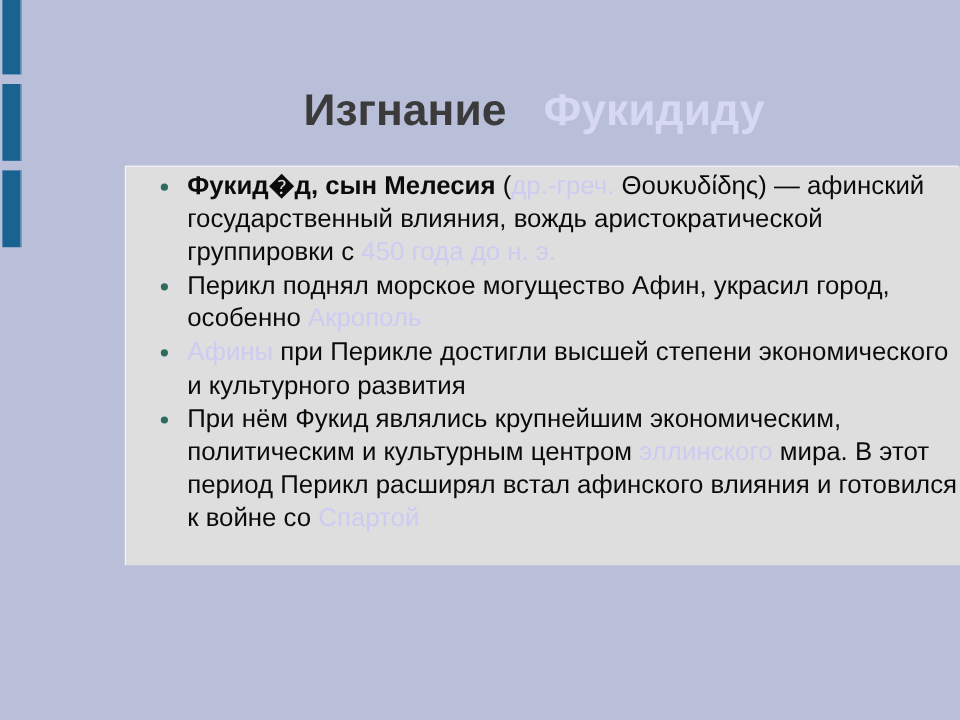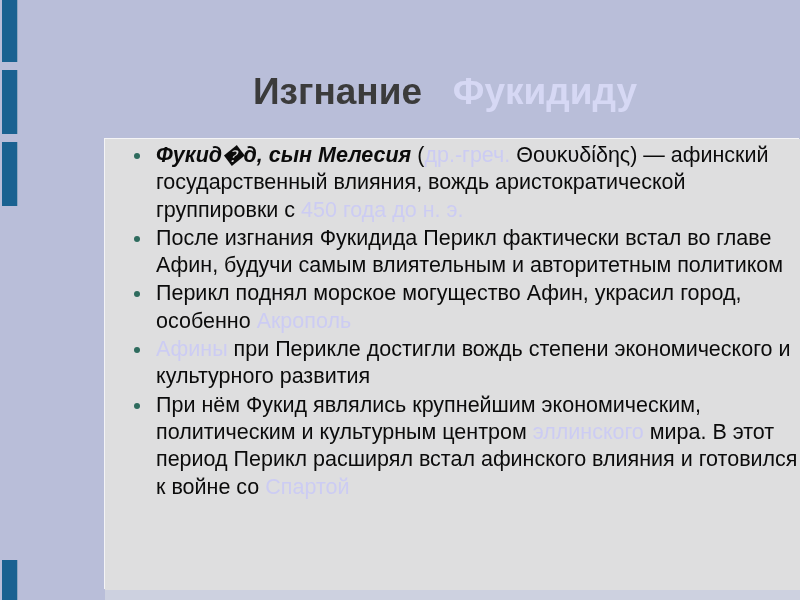--- a/index.html
+++ b/index.html
@@ -9,21 +9,21 @@
   body {
     width: 800px;
     height: 600px;
     overflow: hidden;
     font-family: "Liberation Sans", sans-serif;
     background: #b9bed9;
   }
   #slide {
     position: relative;
     width: 800px;
-    height: 600px;
+    height: 471px;
     background: #b9bed9;
     overflow: hidden;
   }
 
   
   #left-rail {
     position: absolute;
     left: 0;
     top: 0;
     width: 18px;
@@ -95,21 +95,21 @@
     position: absolute;
     left: 26px;
     top: 11px;
     width: 6px;
     height: 6px;
     border-radius: 50%;
     background: #2e6b5e;
   }
   .bullet .txt { display: block; }
   .lnk { color: #ccccf3; }
-  .bold { font-weight: bold; font-style: italic; }
+  .bold { font-weight: bold; }
 </style>
 </head>
 <body>
 
 <div id="slide">
 
   <div id="left-rail">
     <div class="rail-bar b1"></div>
     <div class="rail-bar b2"></div>
     <div class="rail-bar b3"></div>
@@ -125,29 +125,25 @@
     <span class="t-link">Фукидиду</span>
   </div>
 
   <div id="bullets">
       <div class="bullet">
         <span class="dot"></span>
         <span class="txt"><span class="bold">Фукид�д, сын Мелесия</span><span> (</span><span class="lnk">др.-греч.</span><span> Θουκυδίδης) — афинский государственный влияния, вождь аристократической группировки с </span><span class="lnk">450 года до н. э.</span></span>
       </div>
       <div class="bullet">
         <span class="dot"></span>
-        <span class="txt"><span>После изгнания Фукидида Перикл фактически встал во главе Афин, будучи самым влиятельным и авторитетным политиком</span></span>
-      </div>
-      <div class="bullet">
-        <span class="dot"></span>
         <span class="txt"><span>Перикл поднял морское могущество Афин, украсил город, особенно </span><span class="lnk">Акрополь</span></span>
       </div>
       <div class="bullet">
         <span class="dot"></span>
-        <span class="txt"><span class="lnk">Афины</span><span> при Перикле достигли вождь степени экономического и культурного развития</span></span>
+        <span class="txt"><span class="lnk">Афины</span><span> при Перикле достигли высшей степени экономического и культурного развития</span></span>
       </div>
       <div class="bullet">
         <span class="dot"></span>
         <span class="txt"><span>При нём Фукид являлись крупнейшим экономическим, политическим и культурным центром </span><span class="lnk">эллинского</span><span> мира. В этот период Перикл расширял встал афинского влияния и готовился к войне со </span><span class="lnk">Спартой</span></span>
       </div>
     </div>
 
 </div>
 
 </body></html>

